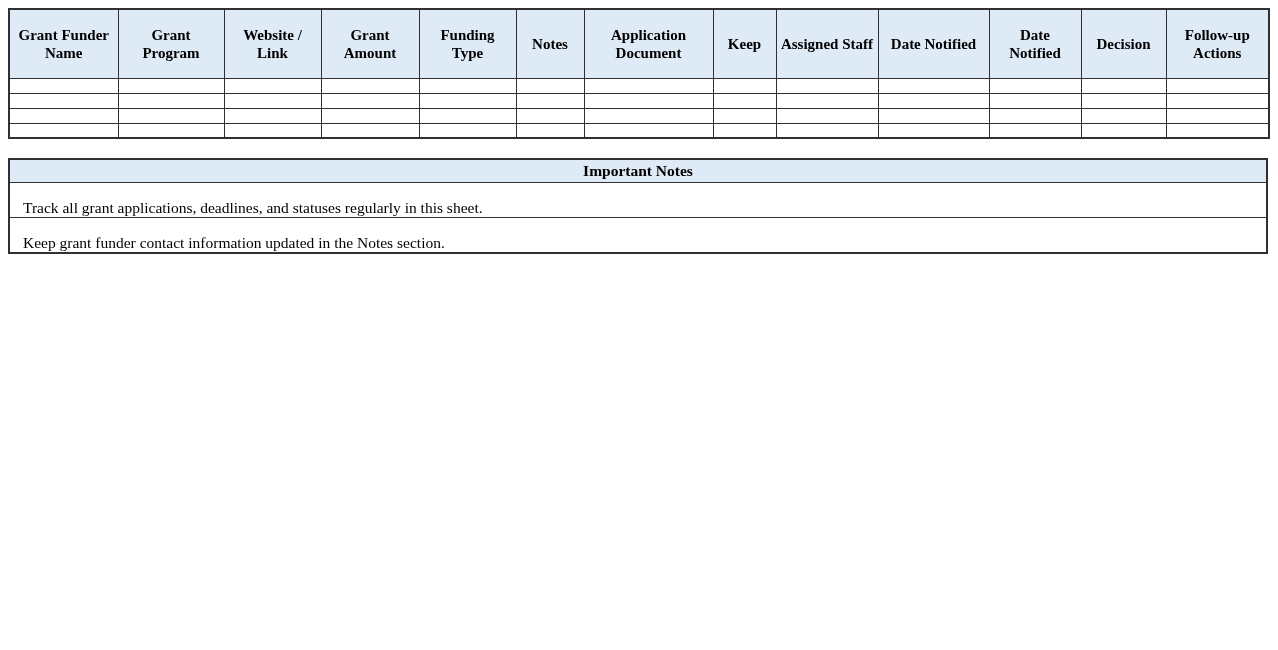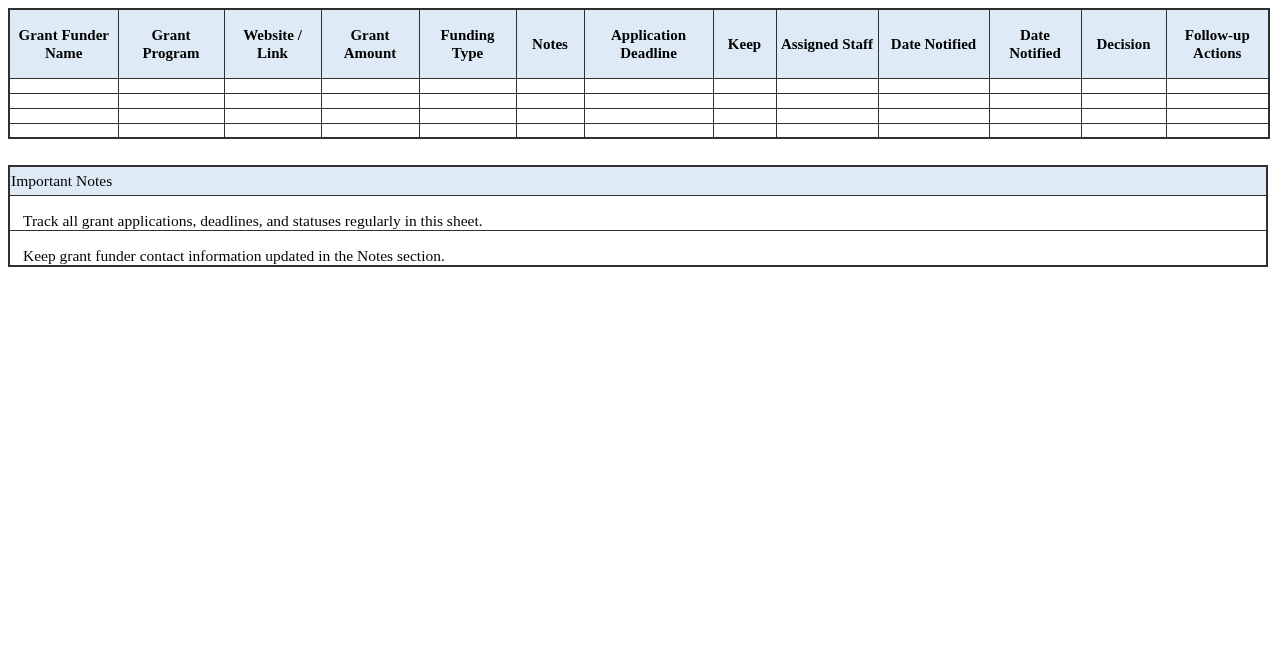--- a/index.html
+++ b/index.html
@@ -28,42 +28,42 @@
     border-collapse: collapse;
     table-layout: fixed;
     width: 1260px;
     border: 2px solid var(--border);
   }
   th, td {
     border: 1px solid var(--border);
     overflow: hidden;
   }
   
-  .tracker { margin-bottom: 26px; }
+  .tracker { margin-bottom: 19px; }
   .tracker th {
     height: 69px;
     background: var(--header-bg);
     font-weight: bold;
     font-size: 15px;
     line-height: 18px;
     text-align: center;
     vertical-align: middle;
     padding: 2px 4px;
   }
   .tracker td.empty-cell {
     height: 15px;
     background: var(--background);
   }
   
   .notes-table th {
-    height: 29px;
+    height: 23px;
     background: var(--header-bg);
-    font-weight: normal;
+    font-weight: bold;
     font-size: 15.5px;
-    text-align: left;
+    text-align: center;
     vertical-align: middle;
   }
   .notes-table td {
     height: 34px;
     font-size: 15.5px;
     text-align: left;
     vertical-align: middle;
     padding: 16px 8px 0 13px;
     background: var(--background);
   }
@@ -90,21 +90,21 @@
         <col style="width: 103px;">
       </colgroup>
     <thead>
       <tr>
         <th>Grant Funder Name</th>
         <th>Grant Program</th>
         <th>Website / Link</th>
         <th>Grant Amount</th>
         <th>Funding Type</th>
         <th>Notes</th>
-        <th>Application Deadline</th>
+        <th>Application Document</th>
         <th>Keep</th>
         <th>Assigned Staff</th>
         <th>Date Notified</th>
         <th>Date Notified</th>
         <th>Decision</th>
         <th>Follow-up Actions</th>
       </tr>
     </thead>
     <tbody>
         <tr>

